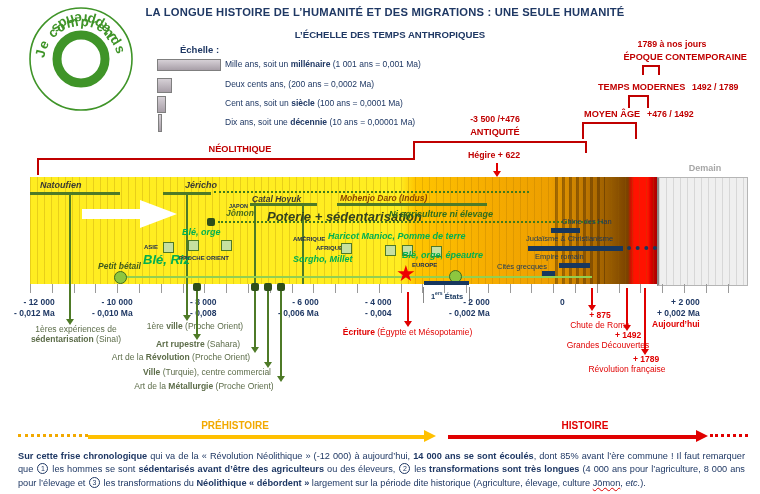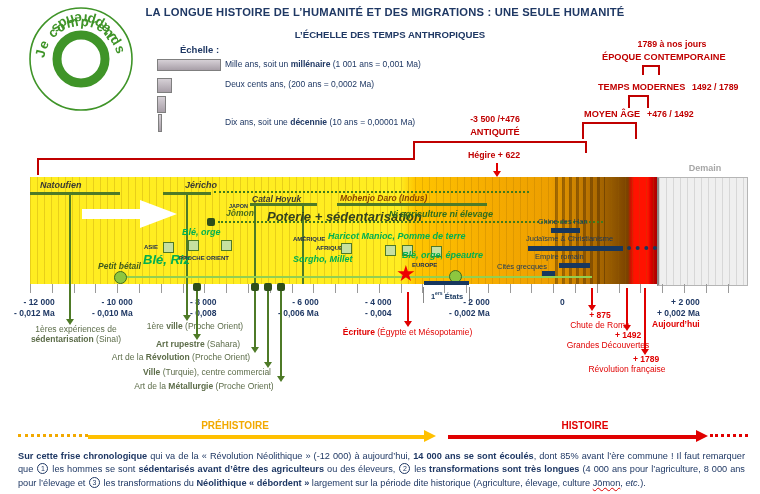--- a/index.html
+++ b/index.html
@@ -61,40 +61,44 @@
   <div class="abs legtxt b" style="left:156px;top:44px;font-size:9.5px;margin-left:24px;">Échelle :</div>
   <div class="abs swatch" style="left:157px;top:59px;width:62px;height:10px;"></div>
   <div class="abs legtxt" style="left:225px;top:59px;">
     <span>Mille ans, soit un </span><span class="b">millénaire</span><span> (1 001 ans = 0,001 Ma)</span>
   </div>
   <div class="abs swatch" style="left:157px;top:78px;width:13px;height:13px;"></div>
   <div class="abs legtxt" style="left:225px;top:79px;">
     <span>Deux cents ans,  </span><span class="b"></span><span>(200 ans = 0,0002 Ma)</span>
   </div>
   <div class="abs swatch" style="left:157px;top:96px;width:7px;height:15px;"></div>
+  <div class="abs legtxt" style="left:225px;top:98px;">
+    <span>Cent ans, soit un </span><span class="b">siècle</span><span> (100 ans = 0,0001 Ma)</span>
+  </div>
   <div class="abs swatch" style="left:158px;top:114px;width:2px;height:16px;"></div>
   <div class="abs legtxt" style="left:225px;top:117px;">
     <span>Dix ans, soit une </span><span class="b">décennie</span><span> (10 ans = 0,00001 Ma)</span>
   </div>
 
   <div class="abs era" style="left:612px;top:39px;width:120px;text-align:center;font-size:8.8px;">1789 à nos jours</div>
-  <div class="abs era" style="left:602px;top:52px;width:145px;text-align:left;font-size:9.2px;">ÉPOQUE CONTEMPORAINE</div>
+  <div class="abs era" style="left:602px;top:52px;width:145px;text-align:right;font-size:9.2px;">ÉPOQUE CONTEMPORAINE</div>
   <div class="abs" style="left:642px;top:65px;width:14px;height:8px;border-top:2px solid #C00000;border-left:2px solid #C00000;border-right:2px solid #C00000;"></div>
   <div class="abs era" style="left:598px;top:82px;font-size:9.2px;">TEMPS MODERNES</div>
   <div class="abs era" style="left:692px;top:82px;font-size:8.8px;">1492 / 1789</div>
   <div class="abs" style="left:628px;top:95px;width:17px;height:11px;border-top:2px solid #C00000;border-left:2px solid #C00000;border-right:2px solid #C00000;"></div>
   <div class="abs era" style="left:584px;top:109px;font-size:9.2px;">MOYEN ÂGE</div>
   <div class="abs era" style="left:647px;top:109px;font-size:8.8px;">+476 / 1492</div>
   <div class="abs" style="left:582px;top:122px;width:51px;height:15px;border-top:2px solid #C00000;border-left:2px solid #C00000;border-right:2px solid #C00000;"></div>
 
   <div class="abs era" style="left:440px;top:114px;width:110px;text-align:center;font-size:8.8px;">-3 500 /+476</div>
   <div class="abs era" style="left:440px;top:127px;width:110px;text-align:center;font-size:9.2px;">ANTIQUITÉ</div>
   <div class="abs rline" style="left:413px;top:141px;width:174px;height:2px;"></div>
   <div class="abs rline" style="left:585px;top:141px;width:2px;height:12px;"></div>
 
+  <div class="abs era" style="left:150px;top:144px;width:180px;text-align:center;font-size:9.2px;">NÉOLITHIQUE</div>
   <div class="abs rline" style="left:37px;top:158px;width:378px;height:2px;"></div>
   <div class="abs rline" style="left:37px;top:158px;width:2px;height:17px;"></div>
   <div class="abs rline" style="left:413px;top:141px;width:2px;height:19px;"></div>
 
   <div class="abs era" style="left:468px;top:150px;width:80px;font-size:8.8px;">Hégire + 622</div>
   <div class="abs rv" style="left:496px;top:163px;height:9px;"></div>
   <div class="abs rhead" style="left:493px;top:171px;"></div>
 
   <div class="abs b" style="left:675px;top:163px;width:60px;text-align:center;color:#A6A6A6;font-size:9px;">Demain</div>
 
@@ -156,21 +160,21 @@
   <div class="abs sq" style="left:431px;top:246px;"></div>
   <div class="abs crop" style="left:293px;top:254px;">Sorgho, Millet</div>
   <div class="abs crop" style="left:402px;top:250px;">Blé, orge, épeautre</div>
   <div class="abs tiny" style="left:412px;top:262px;">EUROPE</div>
 
   <div class="abs" style="left:98px;top:261px;font-weight:bold;font-style:italic;font-size:8.5px;color:#3f5a1e;">Petit bétail</div>
   <div class="abs" style="left:120px;top:276px;width:472px;height:2px;background:#92D050;"></div>
   <div class="abs gcirc" style="left:114px;top:271px;"></div>
   <div class="abs gcirc" style="left:449px;top:270px;"></div>
 
-  <div class="abs civ" style="left:538px;top:217px;">Chine des Han</div>
+  <div class="abs civ" style="left:562px;top:217px;">Chine des Han</div>
   <div class="abs cbar" style="left:551px;top:228px;width:29px;"></div>
   <div class="abs civ" style="left:526px;top:234px;">Judaïsme &amp; Christianisme</div>
   <div class="abs cbar" style="left:528px;top:246px;width:95px;"></div>
   <div class="abs" style="left:627px;top:246px;width:30px;border-top:4.5px dotted #17375E;height:0;"></div>
   <div class="abs civ" style="left:535px;top:252px;">Empire romain</div>
   <div class="abs cbar" style="left:559px;top:263px;width:31px;"></div>
   <div class="abs civ" style="left:497px;top:262px;">Cités grecques</div>
   <div class="abs cbar" style="left:542px;top:271px;width:13px;height:5px;"></div>
 
   <div class="abs cbar" style="left:424px;top:281px;width:45px;height:4px;"></div>

